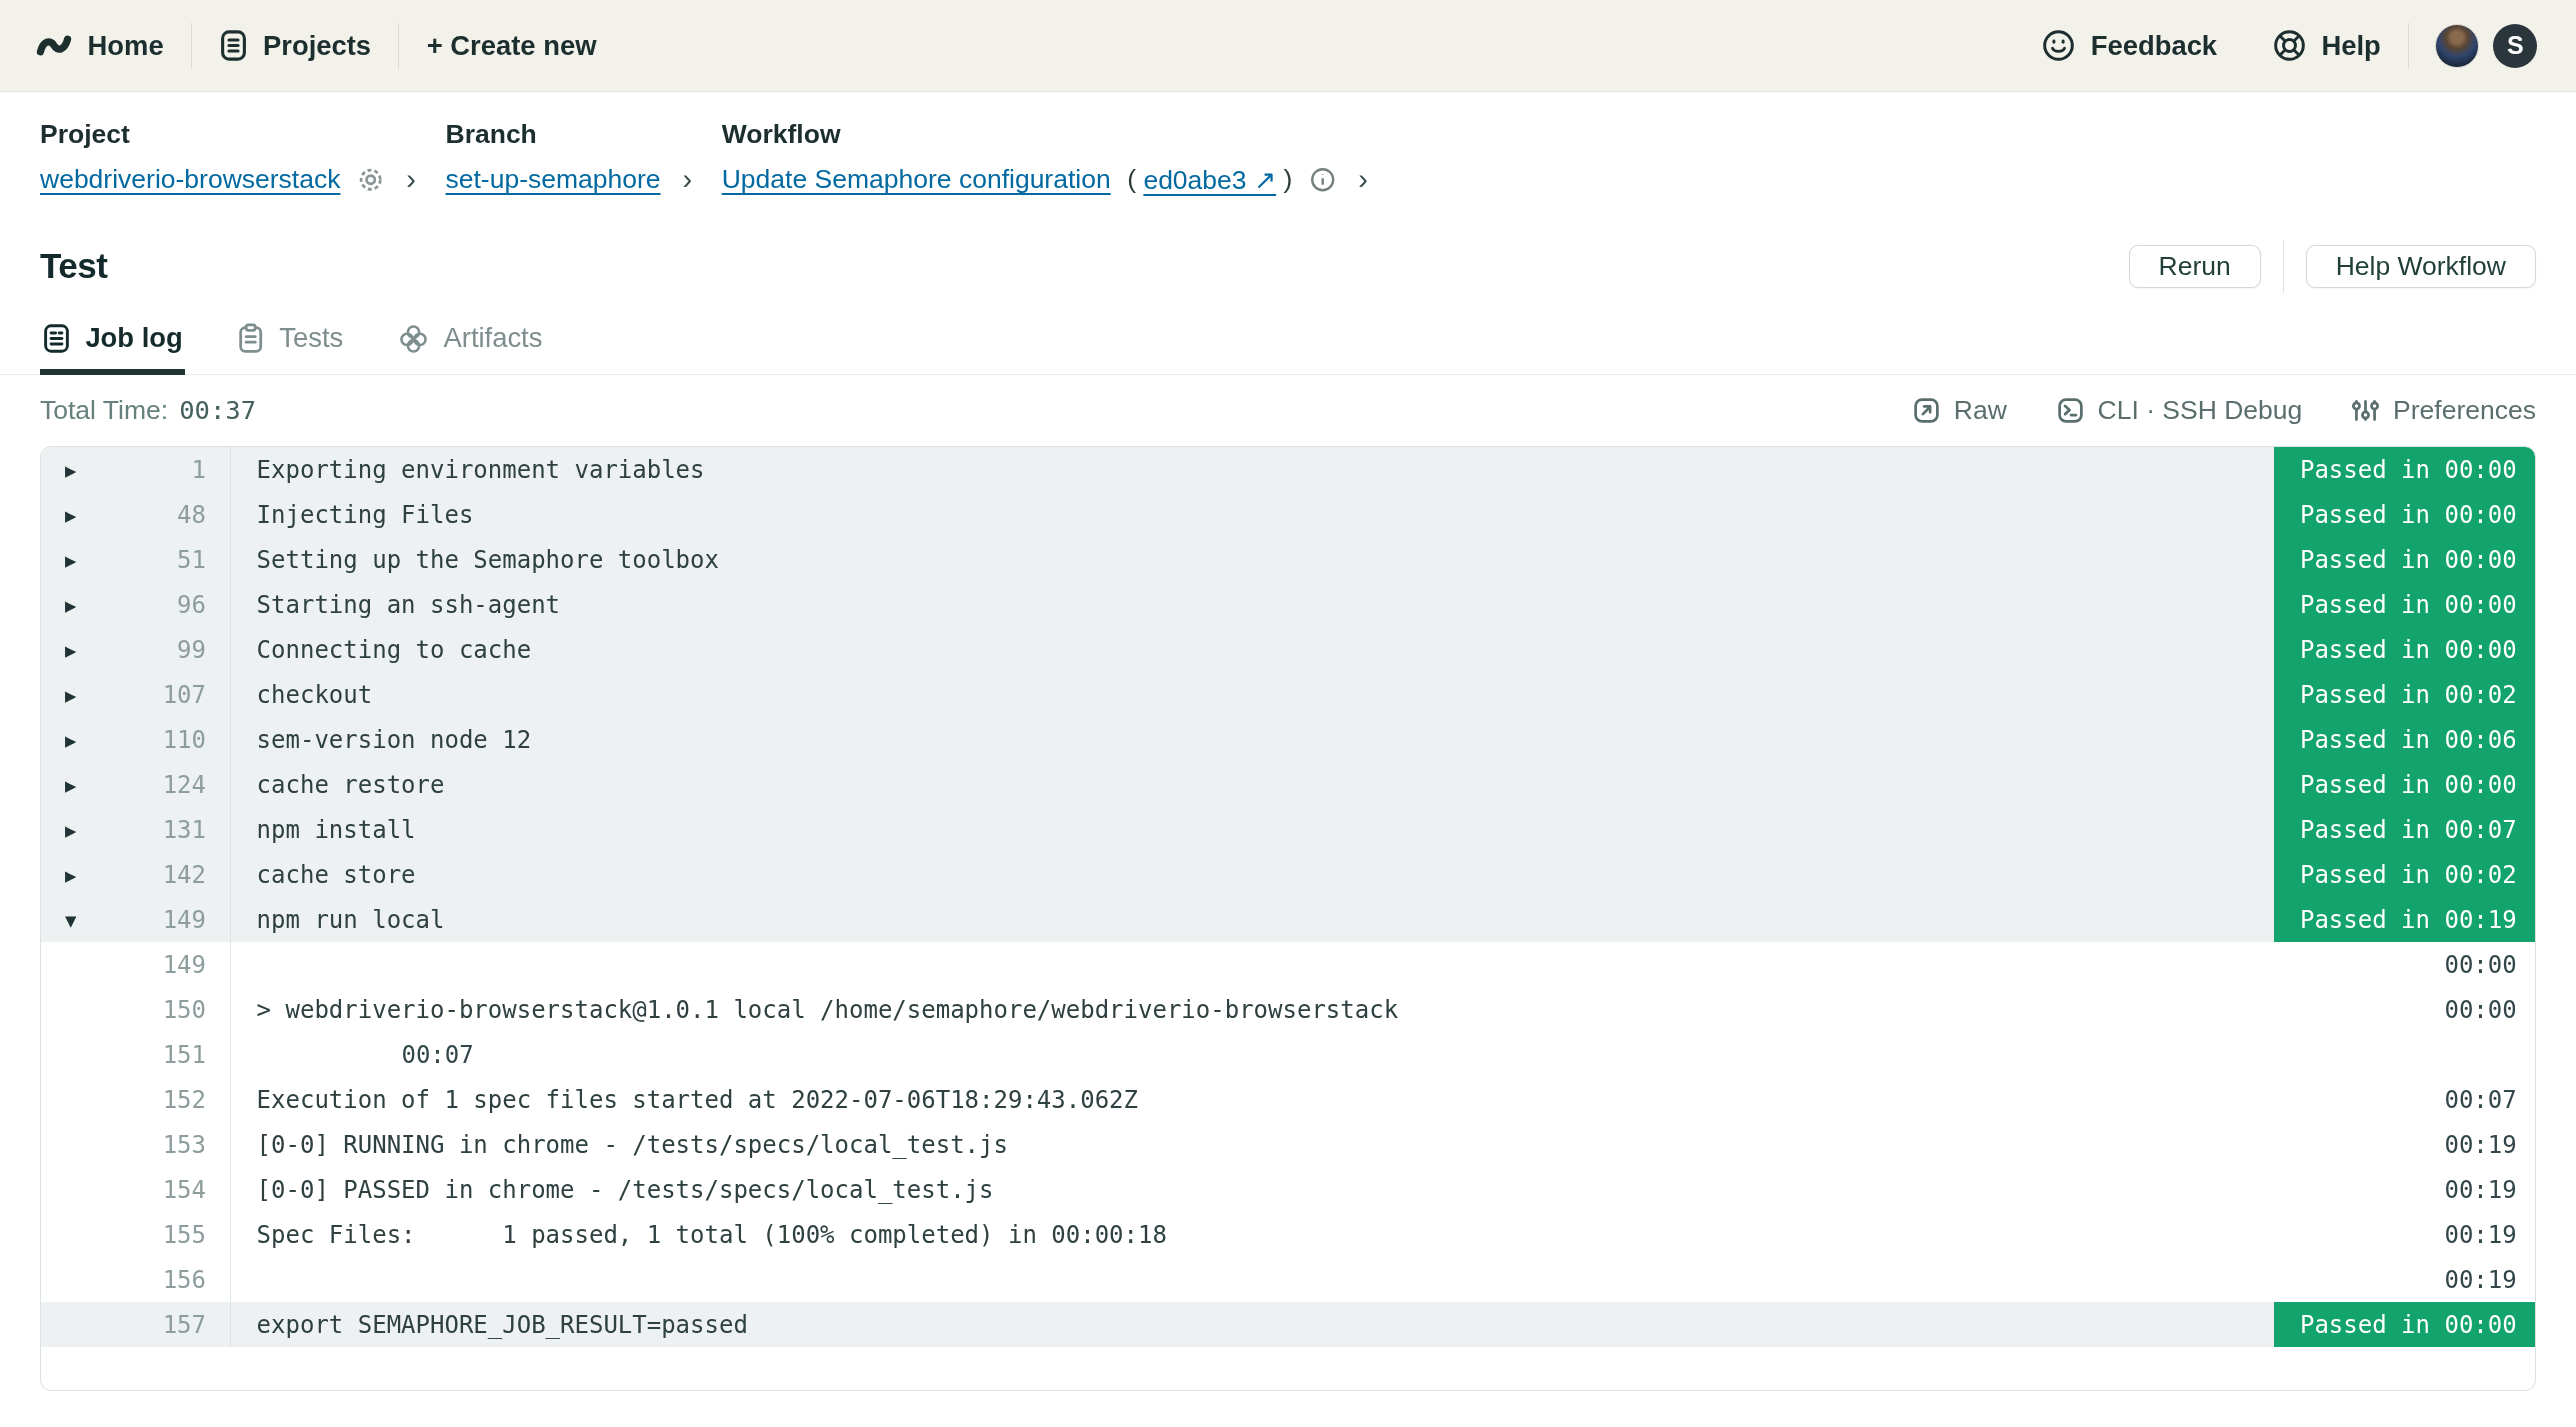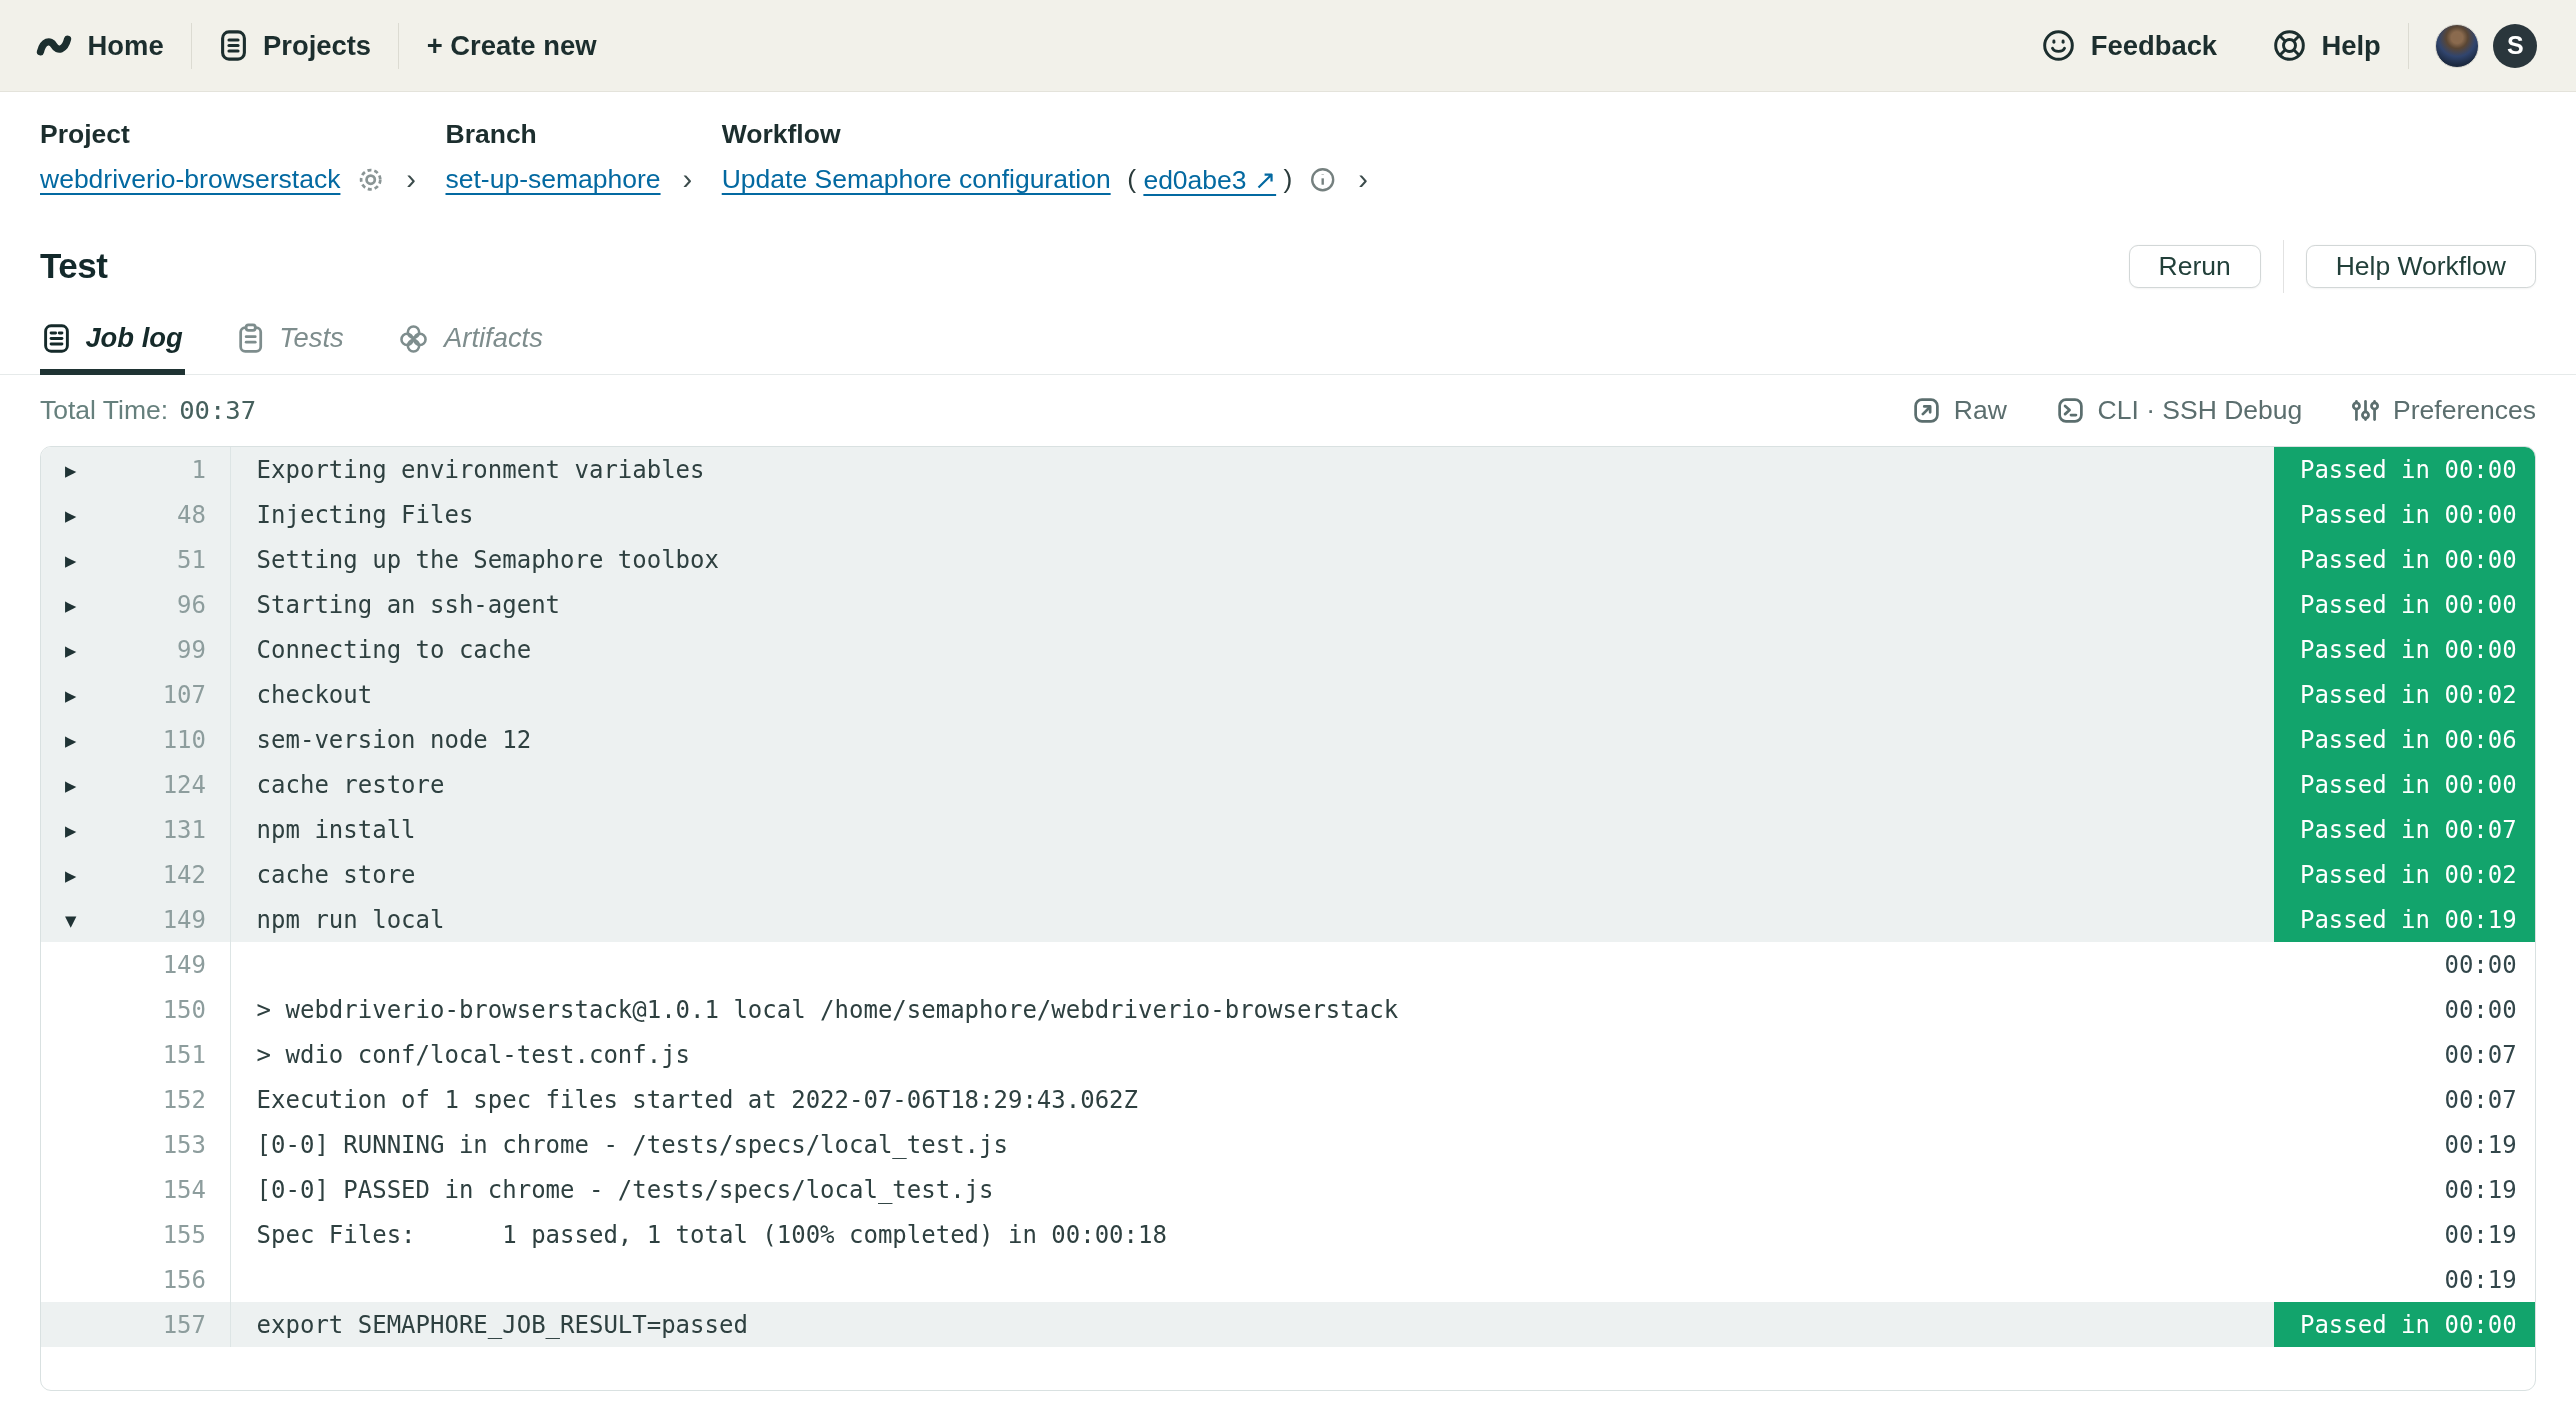--- a/index.html
+++ b/index.html
@@ -44,21 +44,21 @@
   .actions { display: flex; align-items: center; gap: 22px; }
   .btn {
     background: #fff; border: 1.8px solid #d2d7d7; border-radius: 9.1px;
     padding: 0 29px; height: 43px; font-size: 26.5px; color: #22403a;
     font-family: "Liberation Sans", sans-serif; cursor: pointer;
     box-shadow: 0 0.9px 1.8px rgba(0,0,0,0.05); display: flex; align-items: center;
   }
   .actions-divider { width: 0.9px; height: 53px; background: #e2e2e2; }
 
   
-  .tabbar { display: flex; gap: 51px; padding: 0 40px; border-bottom: 0.9px solid #e6eaea; margin-top: 12.8px; font-style: italic; }
+  .tabbar { display: flex; gap: 51px; padding: 0 40px; border-bottom: 0.9px solid #e6eaea; margin-top: 12.8px; }
   .tab { display: flex; align-items: center; gap: 14.6px; font-size: 27.4px; color: #7e8d8d; padding: 11px 1.8px 20px; position: relative; cursor: pointer; }
   .tab.active { color: #152a2a; font-weight: 700; }
   .tab.active::after { content: ""; position: absolute; left: 0; right: 0; bottom: -0.9px; height: 6.4px; background: #1f3333; }
 
   
   .meta { display: flex; justify-content: space-between; align-items: center; padding: 20px 40px; }
   .total-time { display: flex; align-items: baseline; gap: 11px; font-size: 26.5px; color: #66807d; }
   .total-time .tt-value { font-family: "DejaVu Sans Mono", monospace; font-size: 25.6px; color: #46605d; }
   .meta-actions { display: flex; align-items: center; gap: 49px; color: #5b6e6e; font-size: 26.5px; }
   .meta-action { display: flex; align-items: center; gap: 12.8px; cursor: pointer; }
@@ -338,21 +338,20 @@
       </div>
       <div class="row">
         <span class="cell-arrow"></span>
         <span class="cell-num">150</span>
         <span class="cell-cmd">&gt; webdriverio-browserstack@1.0.1 local /home/semaphore/webdriverio-browserstack</span>
         <span class="cell-time">00:00</span>
       </div>
       <div class="row">
         <span class="cell-arrow"></span>
         <span class="cell-num">151</span>
-        <span class="cell-cmd">&gt; wdio conf/local-test.conf.js</span>
         <span class="cell-time">00:07</span>
       </div>
       <div class="row">
         <span class="cell-arrow"></span>
         <span class="cell-num">152</span>
         <span class="cell-cmd">Execution of 1 spec files started at 2022-07-06T18:29:43.062Z</span>
         <span class="cell-time">00:07</span>
       </div>
       <div class="row">
         <span class="cell-arrow"></span>

